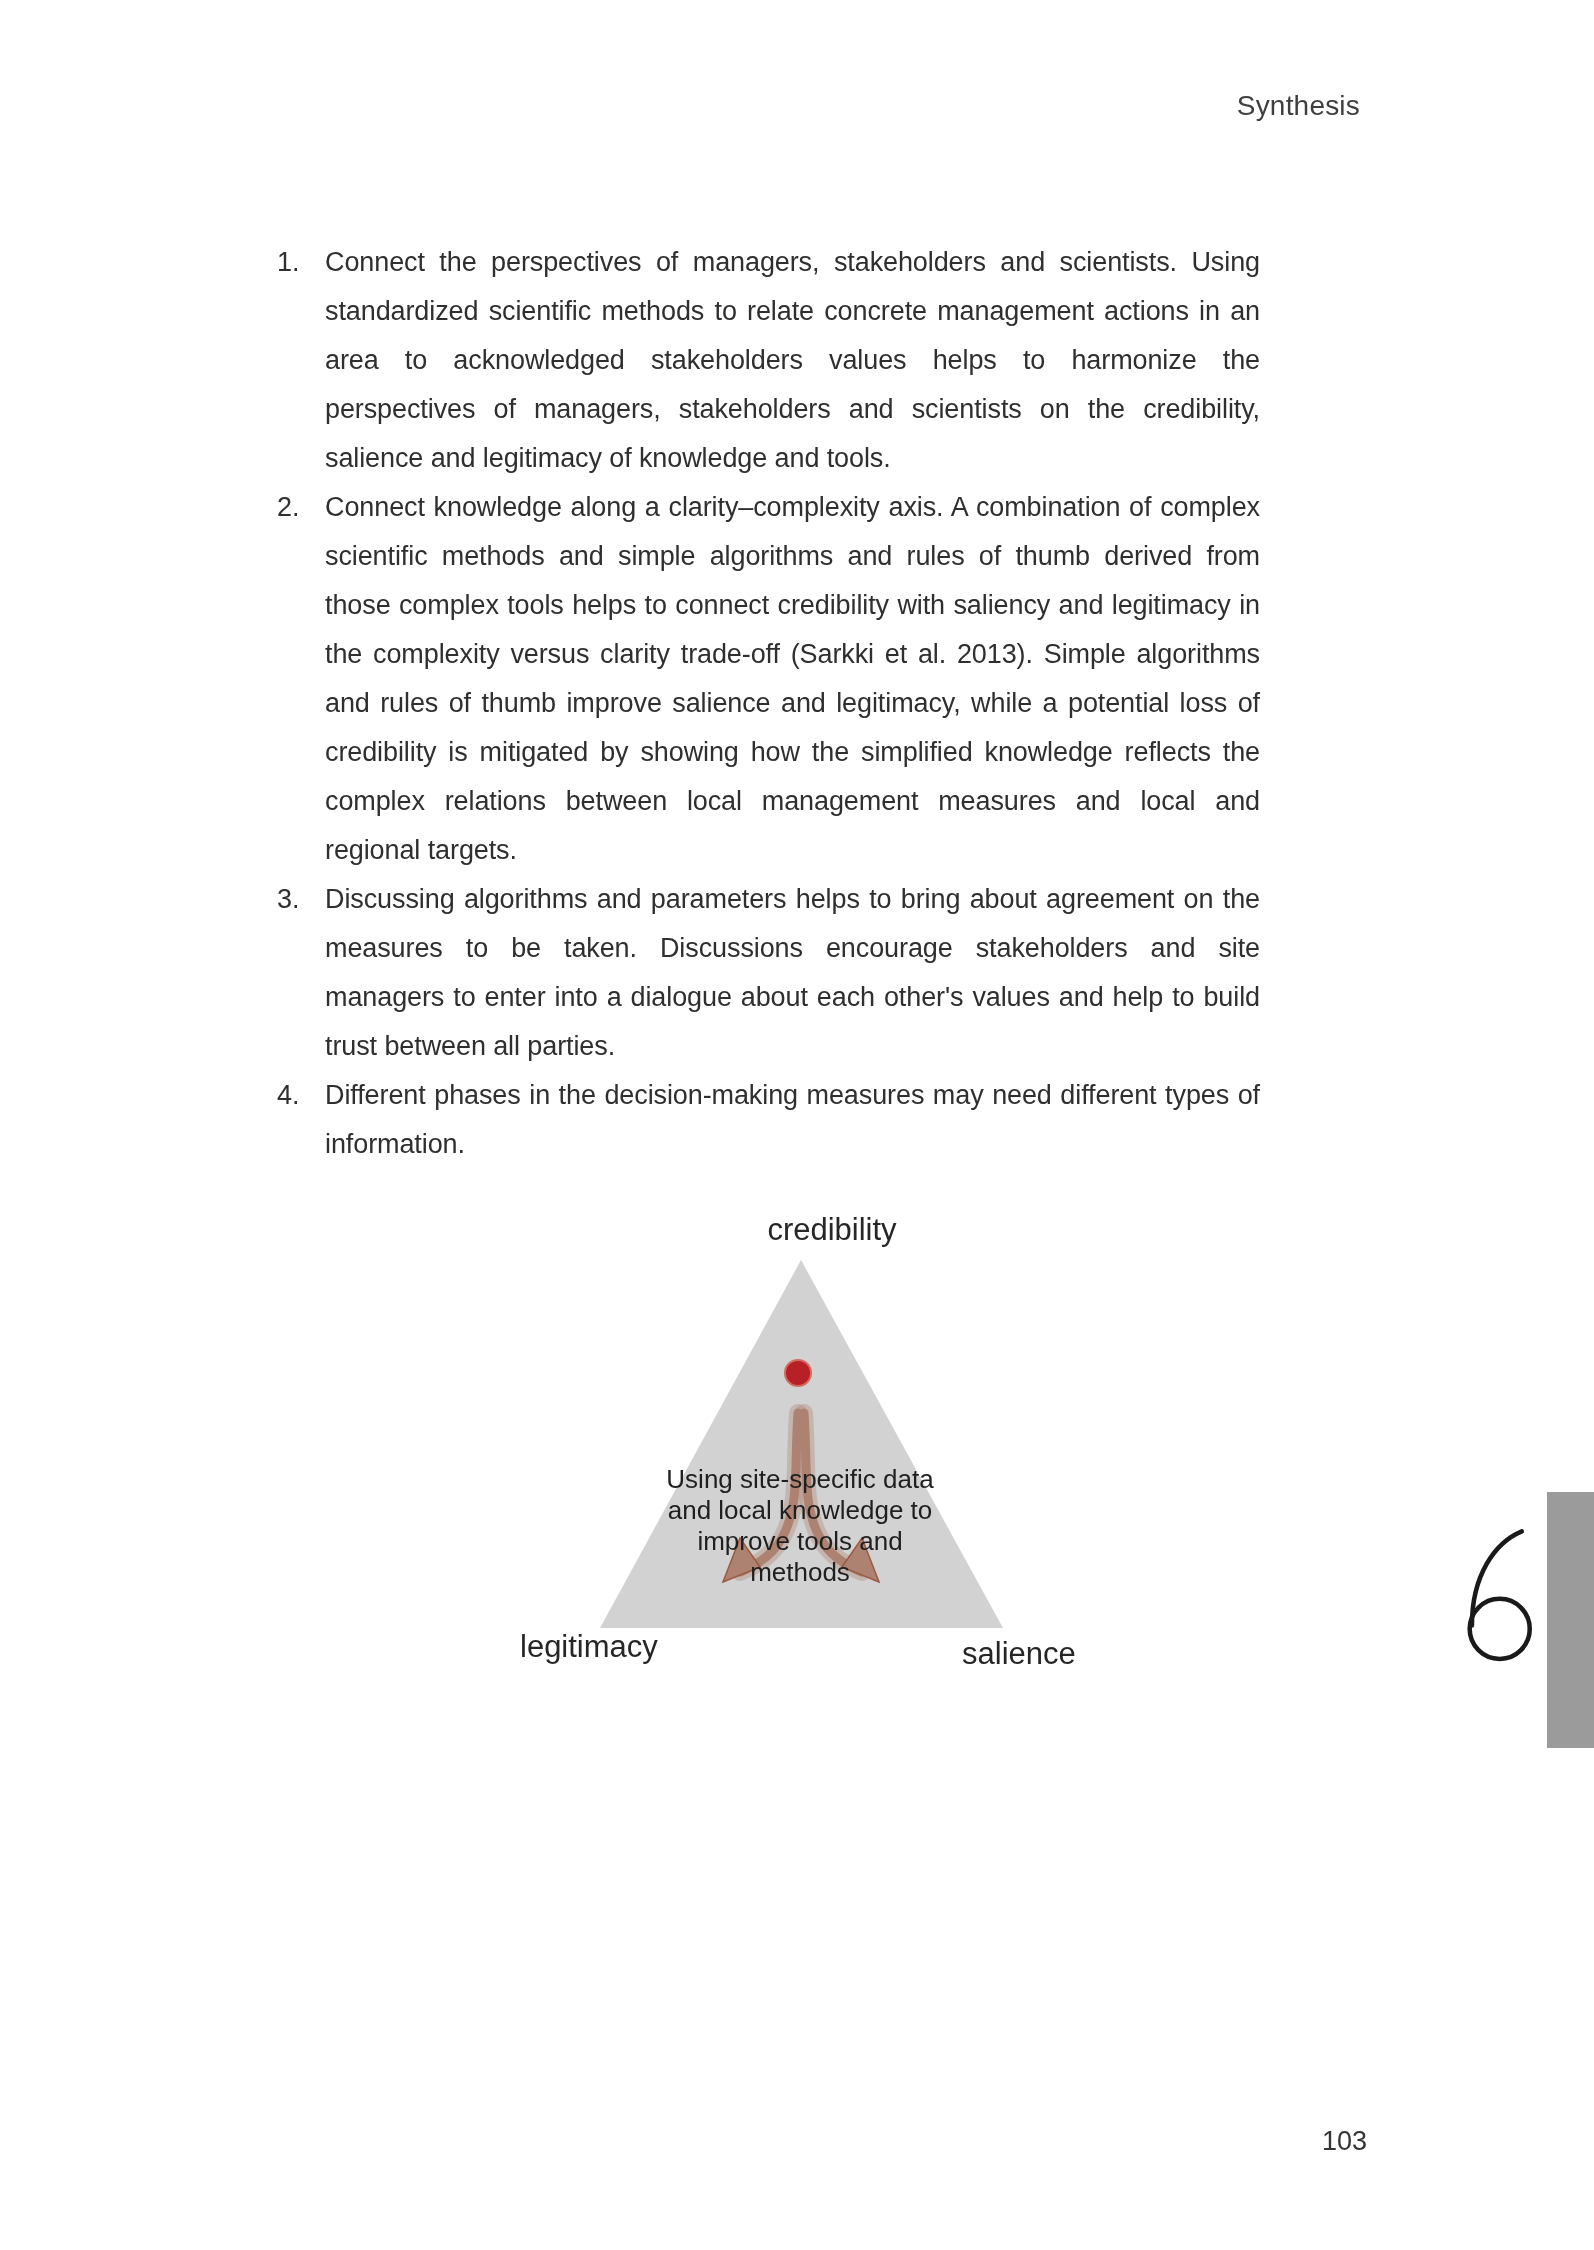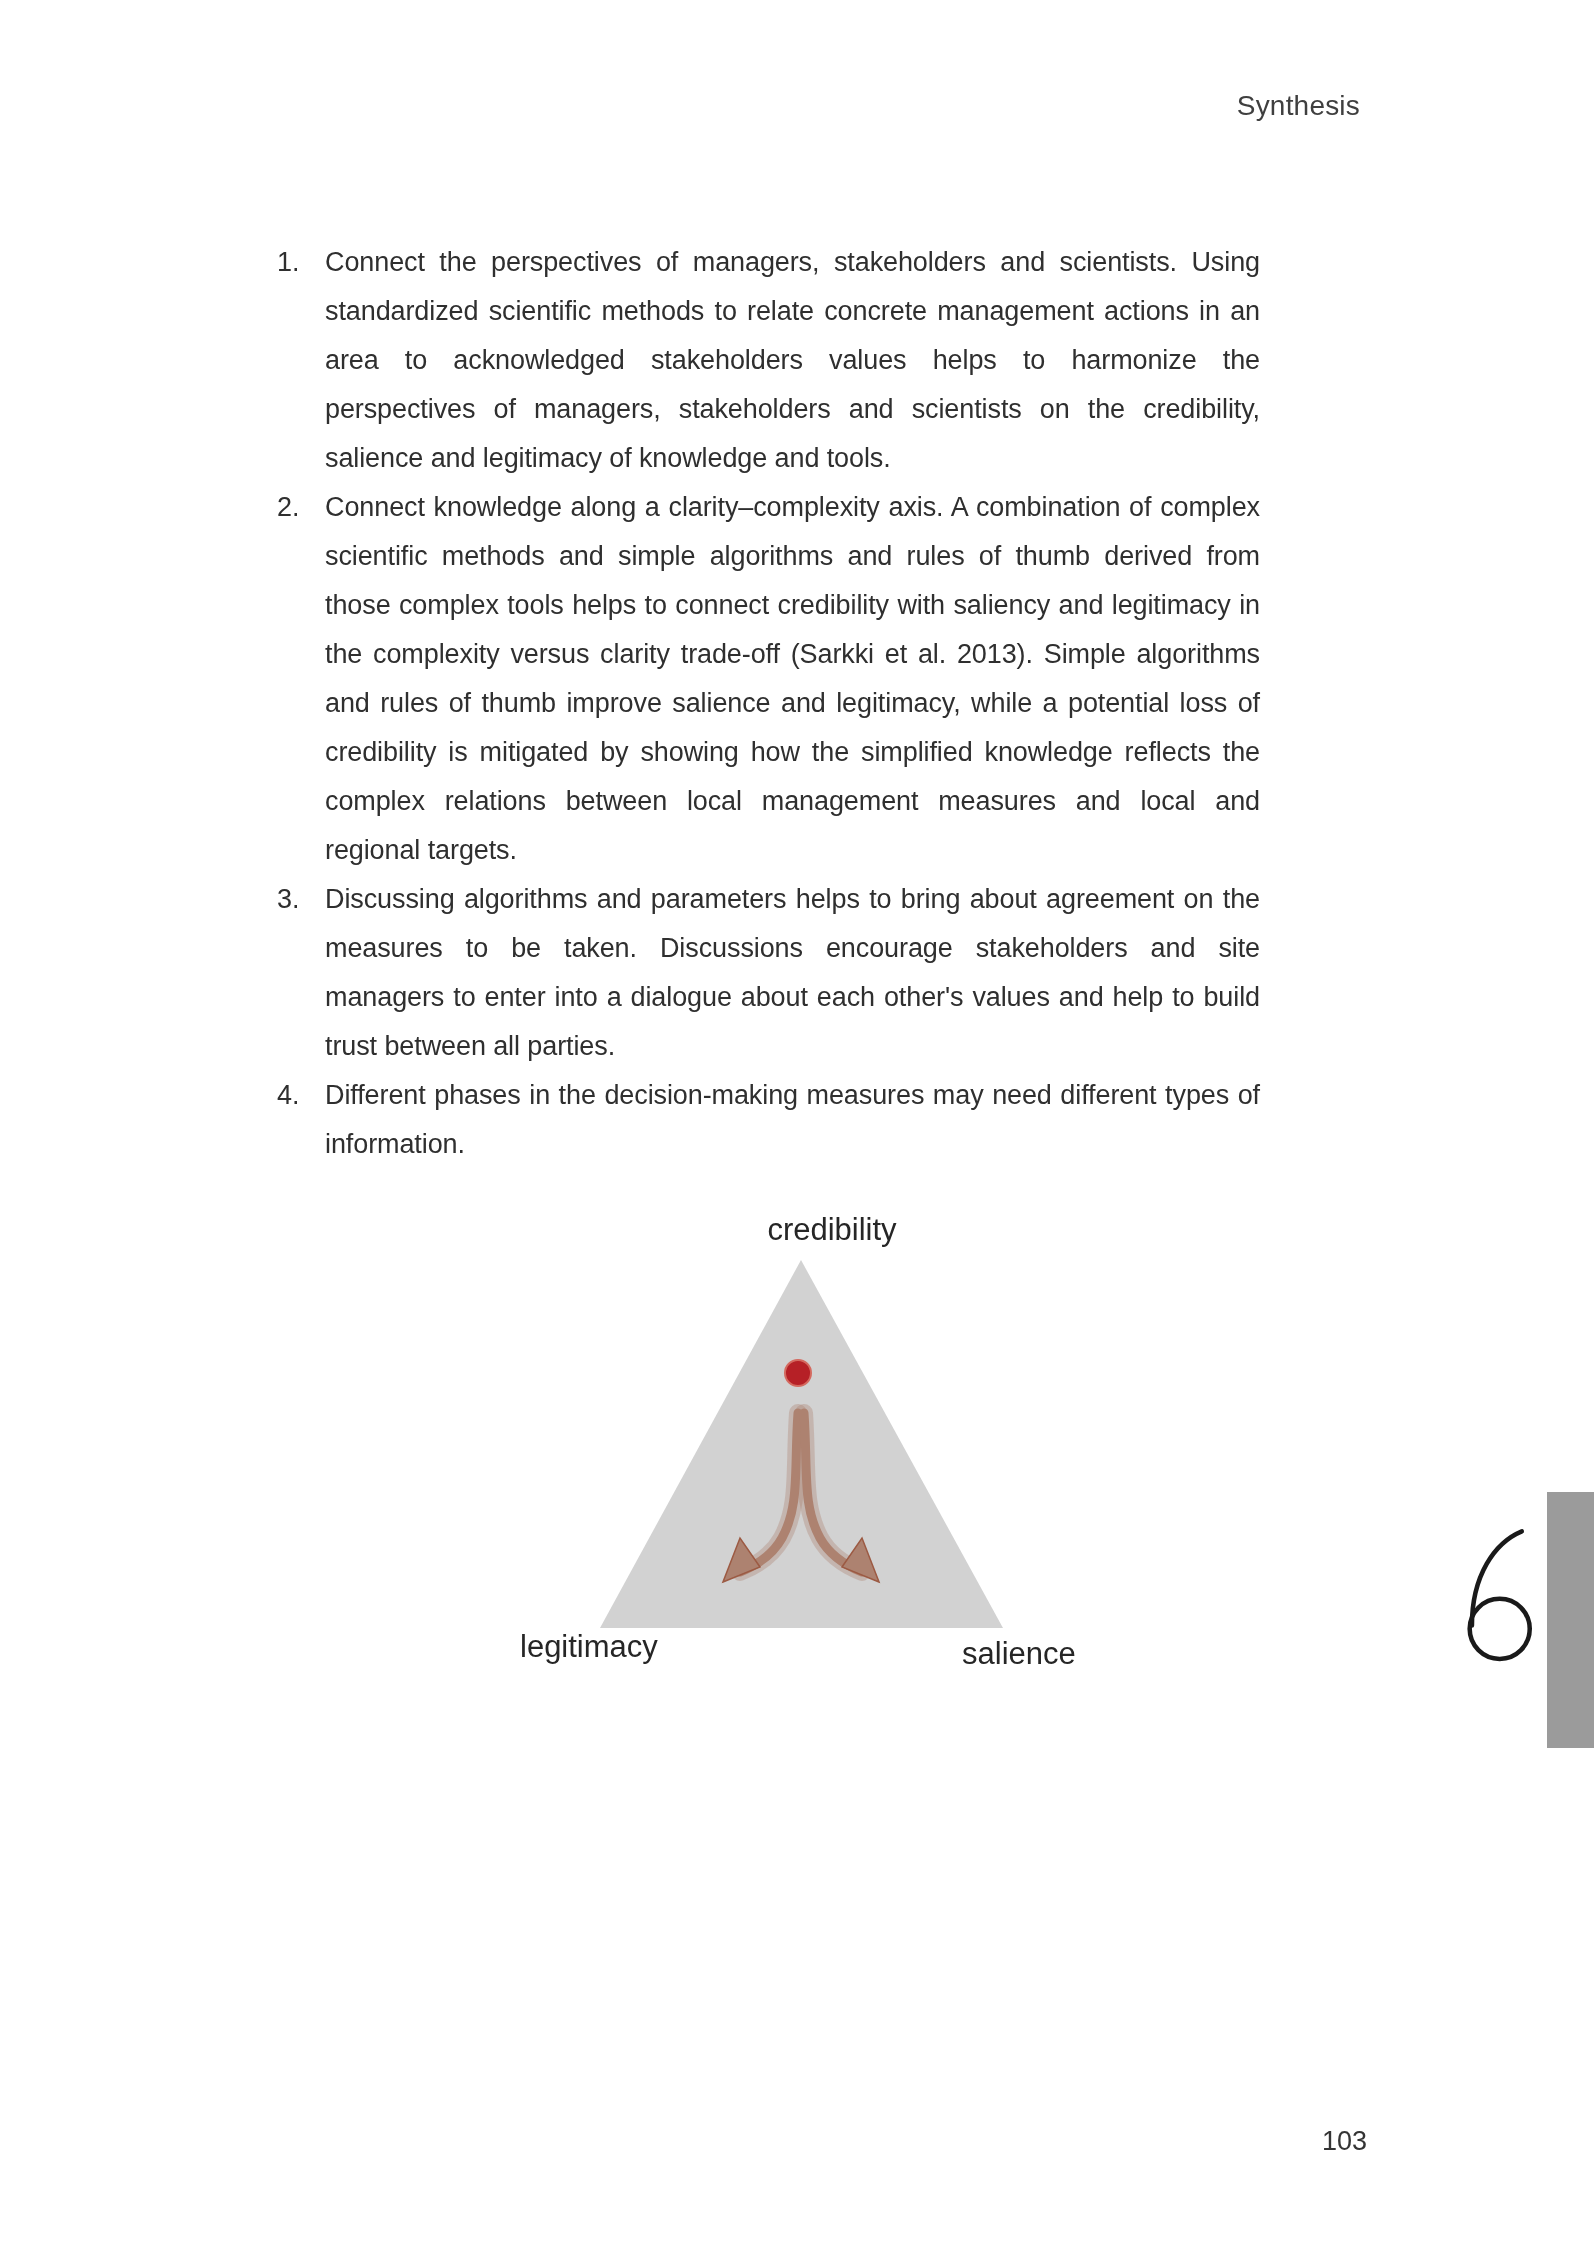--- a/index.html
+++ b/index.html
@@ -140,20 +140,26 @@
 
       <path d="M198 153 C 194 210, 200 245, 182 278 C 172 296, 155 306, 140 312" fill="none" stroke="#ad8270" stroke-width="9" stroke-linecap="round"></path>
       <path d="M204 153 C 208 210, 202 245, 220 278 C 230 296, 247 306, 262 312" fill="none" stroke="#ad8270" stroke-width="9" stroke-linecap="round"></path>
 
       <polygon points="123,322 160,307 140,278" fill="#ad8270" stroke="#9c5a43" stroke-width="1.5"></polygon>
       <polygon points="279,322 242,307 262,278" fill="#ad8270" stroke="#9c5a43" stroke-width="1.5"></polygon>
 
       <circle cx="198" cy="113" r="13" fill="#b62026" stroke="#d4695f" stroke-width="2"></circle>
     </svg>
 
+    <div class="triangle-inner-text">
+      <span>Using site-specific data</span>
+      <span>and local knowledge  to</span>
+      <span>improve tools and</span>
+      <span>methods</span>
+    </div>
 
     <div class="vertex-label vertex-bottom-left">legitimacy</div>
     <div class="vertex-label vertex-bottom-right">salience</div>
 
   </div>
 
   <div class="chapter-tab"></div>
 
   <svg class="chapter-number-svg" viewBox="0 0 60 120" aria-label="6">
     <path d="M51 3 C 27 13, 7 42, 7 86" fill="none" stroke="#1a1a1a" stroke-width="4" stroke-linecap="round"></path>

